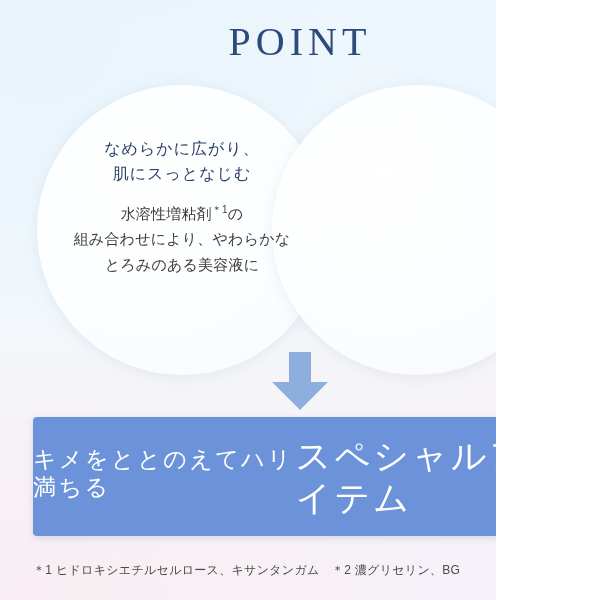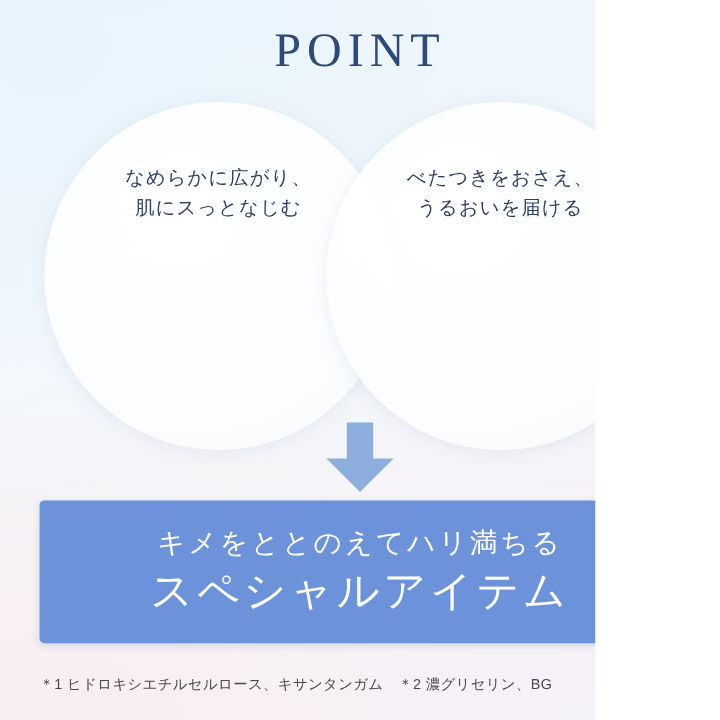--- a/index.html
+++ b/index.html
@@ -115,21 +115,21 @@
   .banner {
     position: absolute;
     left: 33px;
     top: 417px;
     width: 534px;
     height: 119px;
     background: #6c93d9;
     border-radius: 4px;
     box-shadow: 0 2px 6px rgba(120,145,185,0.25);
     display: flex;
-    flex-direction: column;
+    flex-direction: row;
     align-items: center;
     justify-content: center;
     color: #ffffff;
   }
   .banner-line1 {
     font-size: 23px;
     letter-spacing: 2.5px;
     line-height: 1.2;
     margin-bottom: 6px;
   }
@@ -157,25 +157,26 @@
 <div id="poster">
 
   <div class="title">POINT</div>
 
   <div class="circle circle-left"></div>
   <div class="circle circle-right"></div>
 
   <div class="circle-content content-left">
     <div class="c-head">なめらかに広がり、
 肌にスっとなじむ</div>
+    <div class="c-body"><span>水溶性増粘剤</span><span class="sup">＊1</span><span>の
+組み合わせにより、やわらかな
+とろみのある美容液に</span></div>
   </div>
 
   <div class="circle-content content-right">
-    <div class="c-head">べたつきをおさえ、
-うるおいを届ける</div>
   </div>
 
   <div class="arrow">
     <div class="shaft"></div>
     <div class="head"></div>
   </div>
 
   <div class="banner">
     <div class="banner-line1">キメをととのえてハリ満ちる</div>
     <div class="banner-line2">スペシャルアイテム</div>

